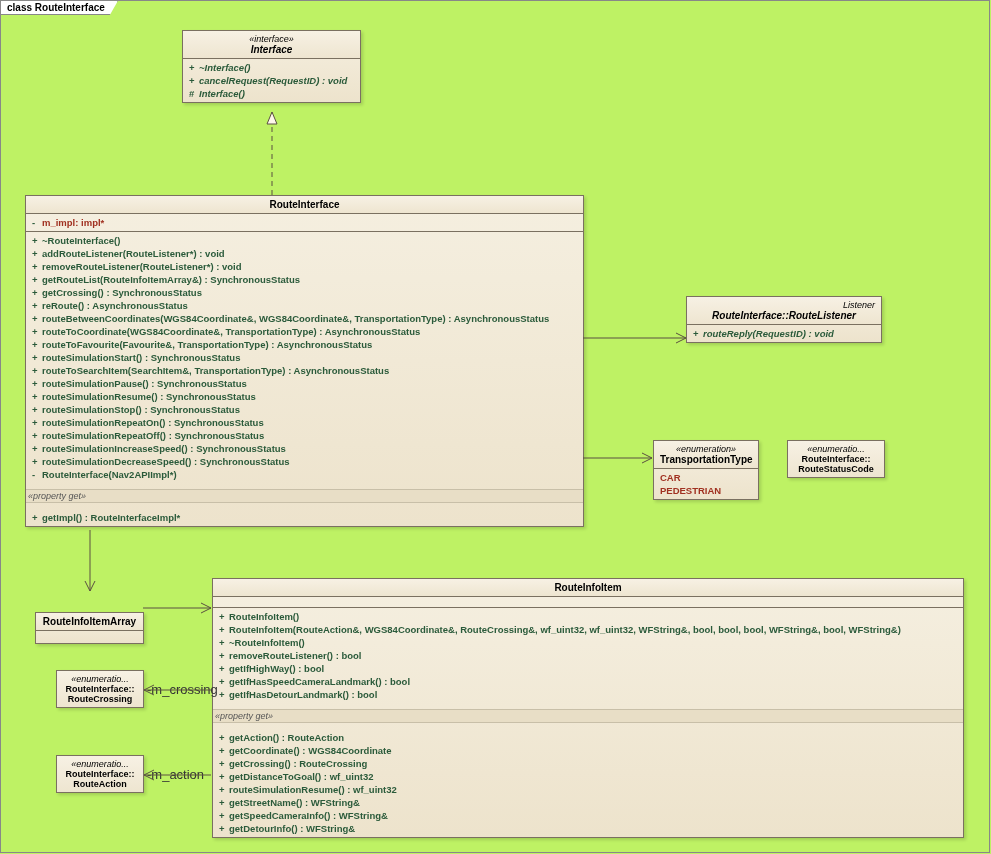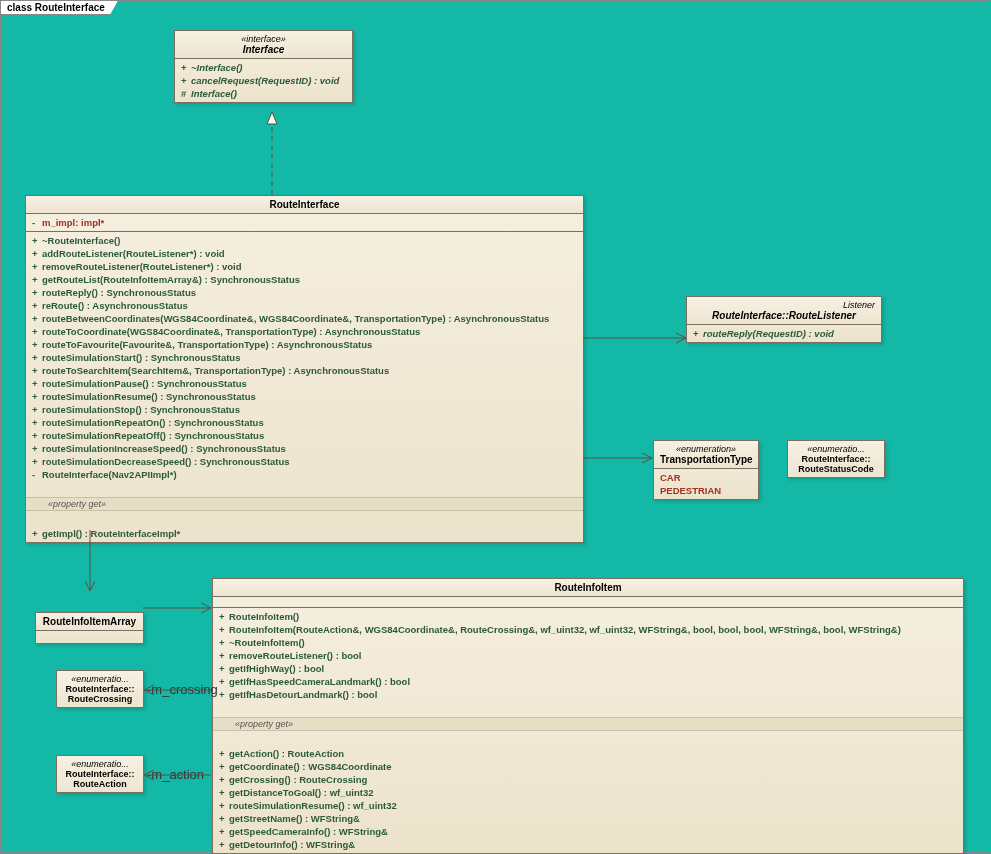--- a/index.html
+++ b/index.html
@@ -5,21 +5,21 @@
   body {
     margin: 0;
     font-family: Arial, sans-serif;
     font-size: 10px;
     background: #fff;
   }
   .canvas {
     position: relative;
     width: 991px;
     height: 854px;
-    background: #14b8a6;
+    background: #bef264;
   }
   .outer-frame {
     position: absolute;
     left: 0;
     top: 0;
     width: 988px;
     height: 851px;
     border: 1px solid #888;
   }
   .frame-tab {
@@ -71,22 +71,22 @@
   }
   .vis { display: inline-block; width: 10px; color: #2a5a3a; }
   .name { color: #2a5a3a; }
   .attr { color: #a03020; }
   .enum-lit { color: #a03020; }
   .section-label {
     font-size: 9px;
     font-style: italic;
     color: #555;
     background: #e8dec6;
-    margin: 16px -6px;
-    padding: 1px 22px;
+    margin: 8px -6px;
+    padding: 1px 2px;
     border-top: 1px solid #c8bfa8;
     border-bottom: 1px solid #c8bfa8;
   }
   svg.connectors {
     position: absolute;
     left: 0; top: 0;
     width: 991px; height: 854px;
     pointer-events: none;
   }
   .assoc-label {
@@ -97,21 +97,21 @@
   }
 </style>
 </head>
 <body>
 
 <div class="canvas">
   <div class="outer-frame">
     <div class="frame-tab">class RouteInterface</div>
   </div>
 
-  <div class="uml-class" style="left:174px; top:30px; width:177px;">
+  <div class="uml-class" style="left:182px; top:30px; width:177px;">
     <div class="uml-title">
       <div class="uml-stereo">«interface»</div>
       <div style="font-style:italic">Interface</div>
     </div>
     <div class="uml-section">
       <div class="row"><span class="vis">+</span><span class="name" style="font-style:italic">~Interface()</span></div>
       <div class="row"><span class="vis">+</span><span class="name" style="font-style:italic">cancelRequest(RequestID) : void</span></div>
       <div class="row"><span class="vis">#</span><span class="name" style="font-style:italic">Interface()</span></div>
     </div>
   </div>
@@ -119,21 +119,21 @@
   <div class="uml-class" style="left:25px; top:195px; width:557px;">
     <div class="uml-title">RouteInterface</div>
     <div class="uml-section">
       <div class="row"><span class="vis">-</span><span class="attr">m_impl:  impl*</span></div>
     </div>
     <div class="uml-section">
       <div class="row"><span class="vis">+</span><span class="name">~RouteInterface()</span></div>
       <div class="row"><span class="vis">+</span><span class="name">addRouteListener(RouteListener*) : void</span></div>
       <div class="row"><span class="vis">+</span><span class="name">removeRouteListener(RouteListener*) : void</span></div>
       <div class="row"><span class="vis">+</span><span class="name">getRouteList(RouteInfoItemArray&amp;) : SynchronousStatus</span></div>
-      <div class="row"><span class="vis">+</span><span class="name">routeReply() : SynchronousStatus</span></div>
+      <div class="row"><span class="vis">+</span><span class="name">getCrossing() : SynchronousStatus</span></div>
       <div class="row"><span class="vis">+</span><span class="name">reRoute() : AsynchronousStatus</span></div>
       <div class="row"><span class="vis">+</span><span class="name">routeBetweenCoordinates(WGS84Coordinate&amp;, WGS84Coordinate&amp;, TransportationType) : AsynchronousStatus</span></div>
       <div class="row"><span class="vis">+</span><span class="name">routeToCoordinate(WGS84Coordinate&amp;, TransportationType) : AsynchronousStatus</span></div>
       <div class="row"><span class="vis">+</span><span class="name">routeToFavourite(Favourite&amp;, TransportationType) : AsynchronousStatus</span></div>
       <div class="row"><span class="vis">+</span><span class="name">routeSimulationStart() : SynchronousStatus</span></div>
       <div class="row"><span class="vis">+</span><span class="name">routeToSearchItem(SearchItem&amp;, TransportationType) : AsynchronousStatus</span></div>
       <div class="row"><span class="vis">+</span><span class="name">routeSimulationPause() : SynchronousStatus</span></div>
       <div class="row"><span class="vis">+</span><span class="name">routeSimulationResume() : SynchronousStatus</span></div>
       <div class="row"><span class="vis">+</span><span class="name">routeSimulationStop() : SynchronousStatus</span></div>
       <div class="row"><span class="vis">+</span><span class="name">routeSimulationRepeatOn() : SynchronousStatus</span></div>

